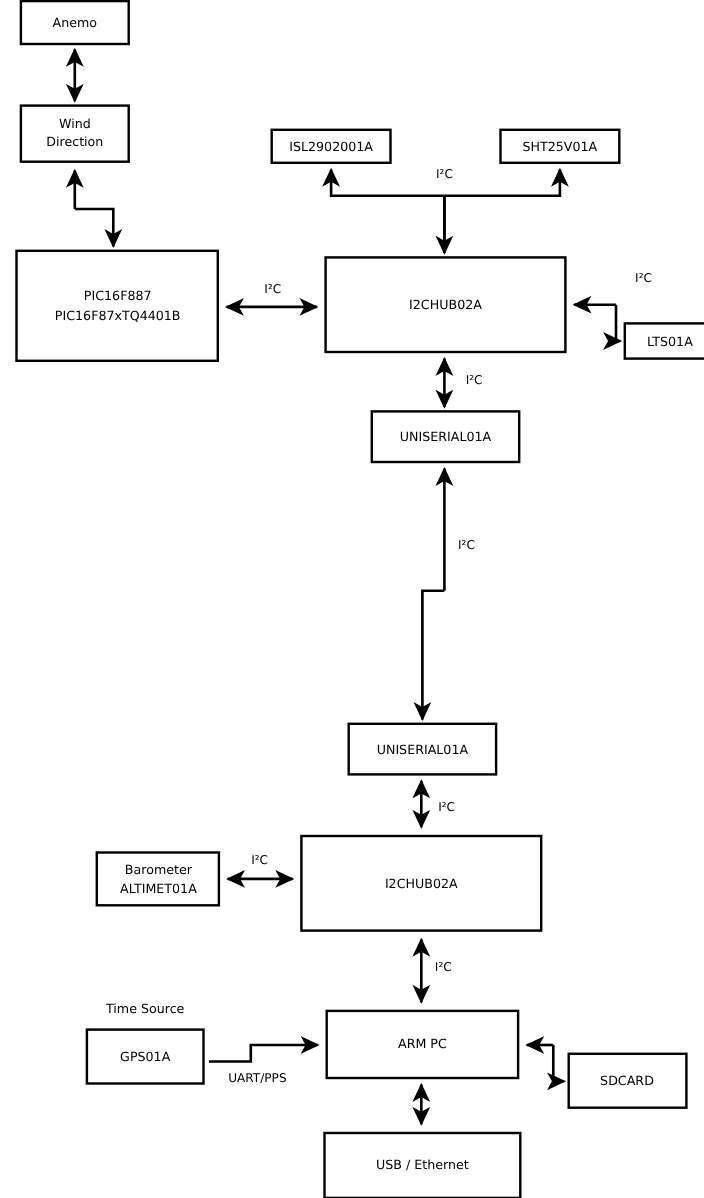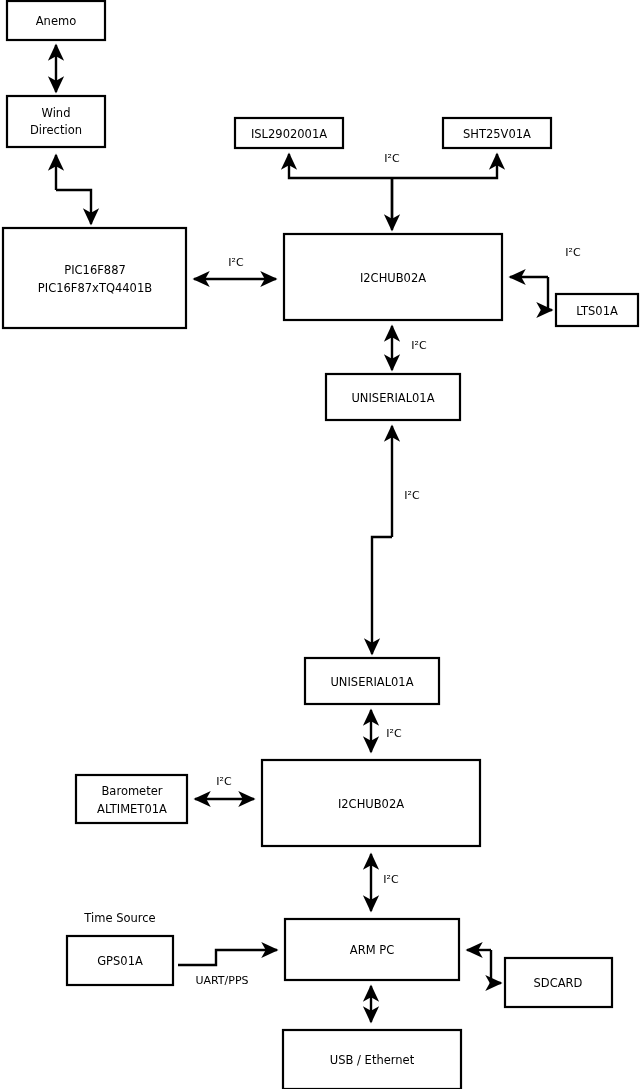--- a/index.html
+++ b/index.html
@@ -10,20 +10,21 @@
   body {
     width: 640px;
     height: 1089px;
     font-family: "DejaVu Sans", "Liberation Sans", sans-serif;
     overflow: hidden;
   }
   #diagram-root {
     position: relative;
     width: 580px;
     height: 1089px;
+    margin-left: 12px;
   }
   svg.canvas {
     position: absolute;
     top: 0;
     left: 0;
     width: 640px;
     height: 1089px;
     display: block;
   }
   .box-rect {

